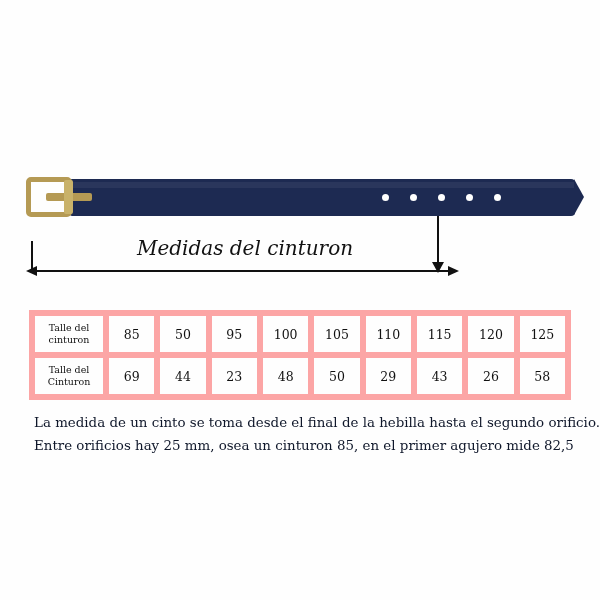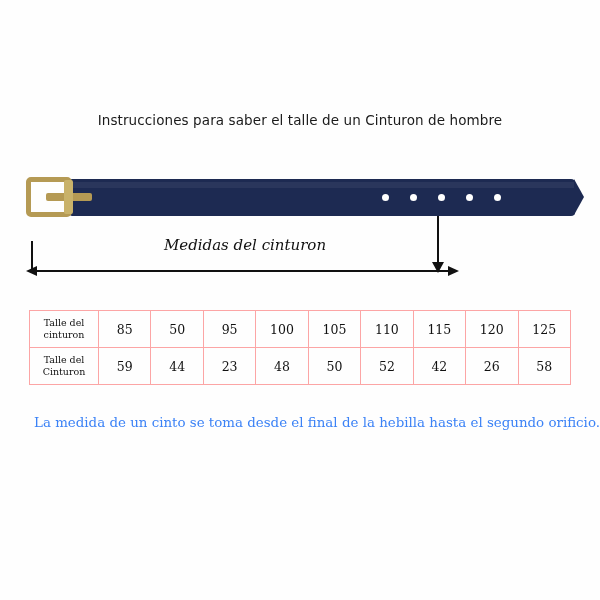--- a/index.html
+++ b/index.html
@@ -175,38 +175,38 @@
     border-top: 11px solid #111111;
   }
   .m-label {
     position: absolute;
     left: 110px;
     top: 0px;
     width: 230px;
     text-align: center;
     font-family: "DejaVu Serif", serif;
     font-style: italic;
-    font-size: 15px;
+    font-size: 20px;
     color: #111111;
   }
 
   
   .table-wrap {
     position: absolute;
     left: 29px;
     top: 310px;
     width: 542px;
   }
   table.sizes {
     border-collapse: collapse;
     width: 542px;
     table-layout: fixed;
   }
   table.sizes td {
-    border: 1px solid #fca5a5;
+    border: 6px solid #fca5a5;
     height: 32px;
     text-align: center;
     vertical-align: middle;
     font-family: "DejaVu Serif", serif;
     font-size: 12.5px;
     color: #111111;
   }
   table.sizes td.rowhead {
     width: 62px;
     font-size: 9.5px;
@@ -216,30 +216,29 @@
 
   
   .note {
     position: absolute;
     left: 34px;
     top: 412px;
     width: 540px;
     font-family: "DejaVu Serif", serif;
     font-size: 13.4px;
     line-height: 1.68;
-    color: #3b82f6;
+    color: #0f172a;
   }
   .note div { white-space: nowrap; }
 </style>
 </head>
 <body>
 
 <div id="page">
 
-  <div class="title">Instrucciones para saber el talle de un Cinturon de hombre</div>
 
   <div class="belt-area">
     <div class="strap">
       <div class="strap-shine"></div>
       <div class="strap-tip"></div>
       <div class="hole" style="left:312px"></div>
       <div class="hole" style="left:340px"></div>
       <div class="hole" style="left:368px"></div>
       <div class="hole" style="left:396px"></div>
       <div class="hole" style="left:424px"></div>
@@ -269,31 +268,32 @@
           <td>95</td>
           <td>100</td>
           <td>105</td>
           <td>110</td>
           <td>115</td>
           <td>120</td>
           <td>125</td>
         </tr>
         <tr>
           <td class="rowhead">Talle del Cinturon</td>
-          <td>59</td>
+          <td>69</td>
           <td>44</td>
           <td>23</td>
           <td>48</td>
           <td>50</td>
-          <td>52</td>
-          <td>42</td>
+          <td>29</td>
+          <td>43</td>
           <td>26</td>
           <td>58</td>
         </tr>
       </tbody>
     </table>
   </div>
 
   <div class="note">
     <div>La medida  de un cinto se toma desde el final de la hebilla hasta el segundo orificio.</div>
+    <div>Entre orificios hay 25 mm, osea un cinturon 85, en el primer agujero mide 82,5</div>
   </div>
 
 </div>
 
 </body></html>

